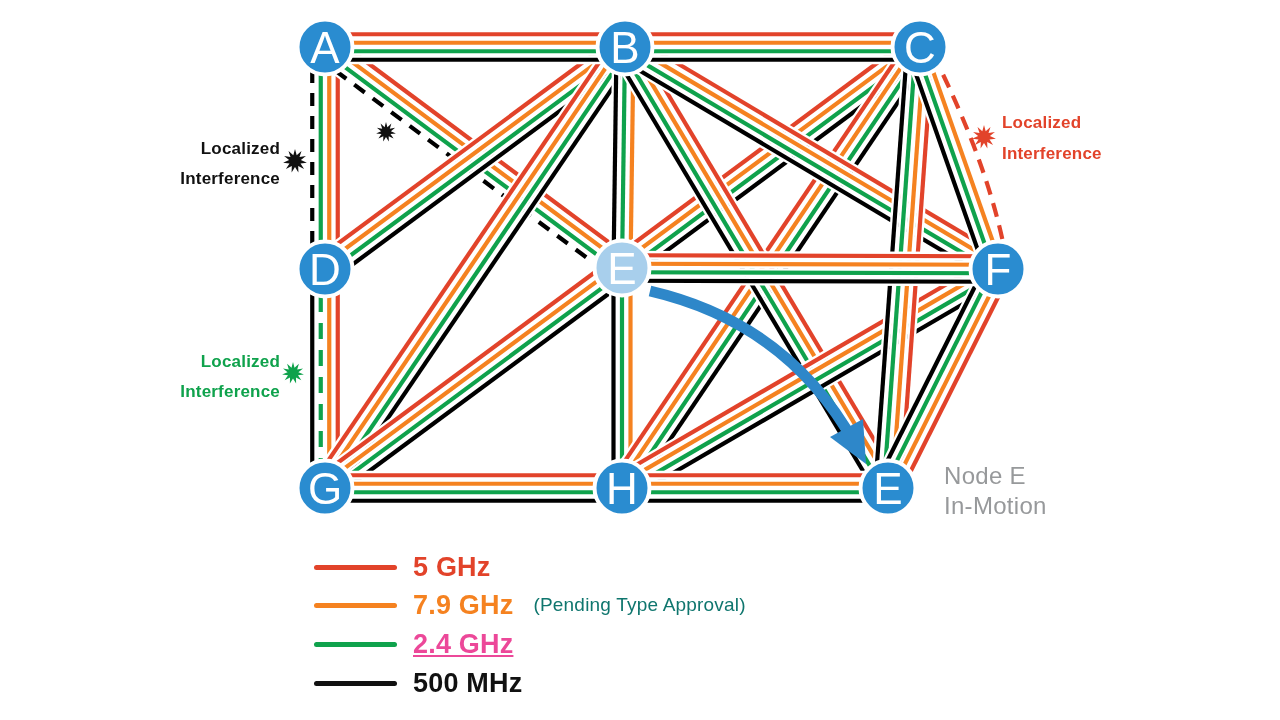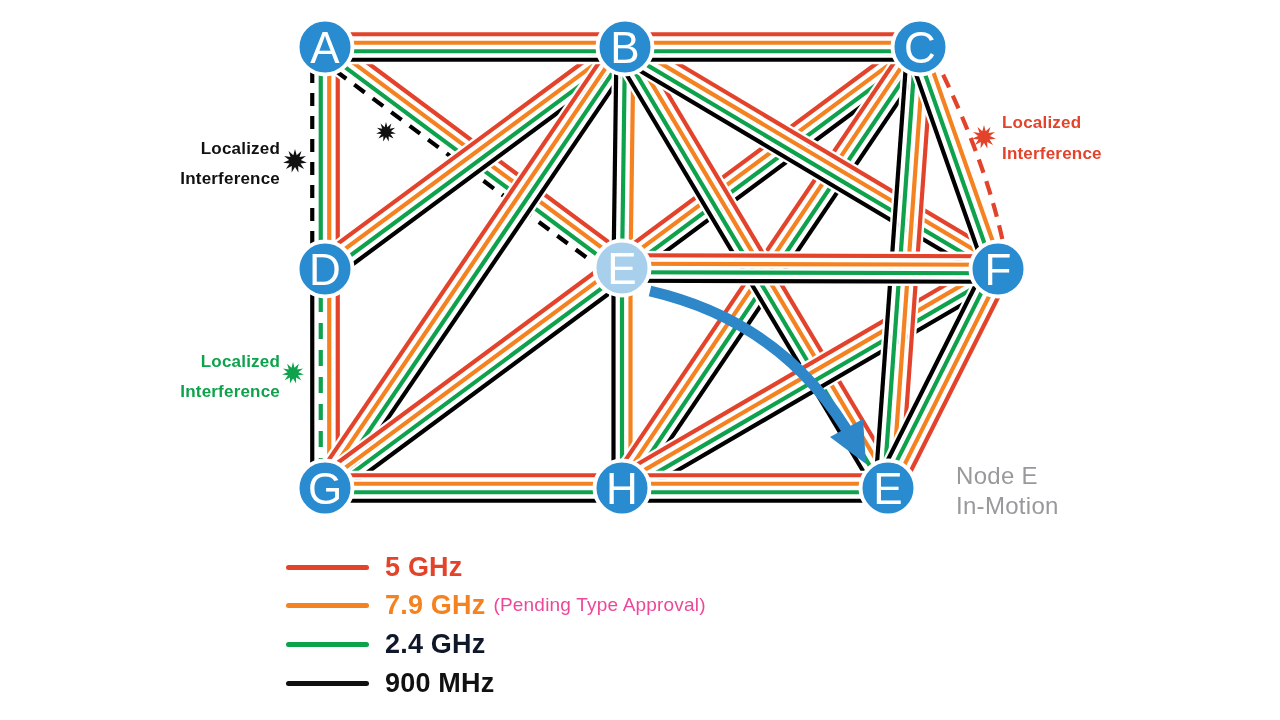--- a/index.html
+++ b/index.html
@@ -7,24 +7,24 @@
     position:relative;width:1280px;height:720px;background:#ffffff;overflow:hidden;
     font-family:"Liberation Sans", sans-serif;
   }
   #net{position:absolute;left:0;top:0;}
   .anno{position:absolute;font-weight:bold;font-size:17px;line-height:30px;letter-spacing:0.2px;}
   .anno span{display:block;}
   #anno-ad{left:80px;width:200px;text-align:right;top:134px;}
   #anno-dg{left:80px;width:200px;text-align:right;top:347px;}
   #anno-cf{left:1002px;top:107px;text-align:left;line-height:31px;}
   #anno-motion{left:944px;top:461px;font-weight:400;font-size:24px;line-height:30px;letter-spacing:0.3px;}
-  .legend-row{position:absolute;left:286px;height:40px;display:flex;align-items:center;text-align:right;}
+  .legend-row{position:absolute;left:314px;height:40px;display:flex;align-items:center;text-align:right;}
   .swatch{display:inline-block;width:83px;height:5px;border-radius:2.5px;flex:0 0 auto;}
   .freq{font-size:27px;font-weight:bold;margin-left:16px;letter-spacing:0.2px;}
-  .note{font-size:19px;font-weight:400;color:#ec4899;margin-left:8px;letter-spacing:0.2px;}
+  .note{font-size:19px;font-weight:400;color:#0f766e;margin-left:20px;letter-spacing:0.2px;}
 </style>
 </head>
 <body>
 
 <div id="stage">
 
   <svg id="net" width="1280" height="720" viewBox="0 0 1280 720">
       <g>
         <line x1="337.75" y1="47" x2="337.75" y2="269" stroke="#ffffff" stroke-width="8.8"></line>
         <line x1="337.75" y1="47" x2="337.75" y2="269" stroke="#e2432a" stroke-width="4.2"></line>
@@ -285,38 +285,38 @@
   <div class="anno" id="anno-dg" style="color: rgb(15, 162, 76);">
     <span>Localized</span>
     <span>Interference</span>
   </div>
 
   <div class="anno" id="anno-cf" style="color: rgb(226, 67, 42);">
     <span>Localized</span>
     <span>Interference</span>
   </div>
 
-  <div class="anno" id="anno-motion" style="color: rgb(151, 153, 155); margin-left: 12px;">
+  <div class="anno" id="anno-motion" style="color: rgb(151, 153, 155);">
     <span>Node E</span>
     <span>In-Motion</span>
   </div>
 
   <div>
     <div class="legend-row" style="top:547px">
       <span class="swatch" style="background: rgb(226, 67, 42);"></span>
       <span class="freq" style="color: rgb(226, 67, 42);">5 GHz</span>
     </div>
     <div class="legend-row" style="top:585px">
       <span class="swatch" style="background: rgb(245, 130, 32);"></span>
       <span class="freq" style="color: rgb(245, 130, 32);">7.9 GHz</span>
       <span class="note">(Pending Type Approval)</span>
     </div>
     <div class="legend-row" style="top:624px">
       <span class="swatch" style="background: rgb(15, 162, 76);"></span>
-      <span class="freq" style="color: #0f172a;">2.4 GHz</span>
+      <span class="freq" style="color: #ec4899; text-decoration: underline;">2.4 GHz</span>
     </div>
     <div class="legend-row" style="top:663px">
       <span class="swatch" style="background: rgb(17, 17, 17);"></span>
-      <span class="freq" style="color: rgb(17, 17, 17);">900 MHz</span>
+      <span class="freq" style="color: rgb(17, 17, 17);">500 MHz</span>
     </div>
   </div>
 
 </div>
 
 </body></html>

